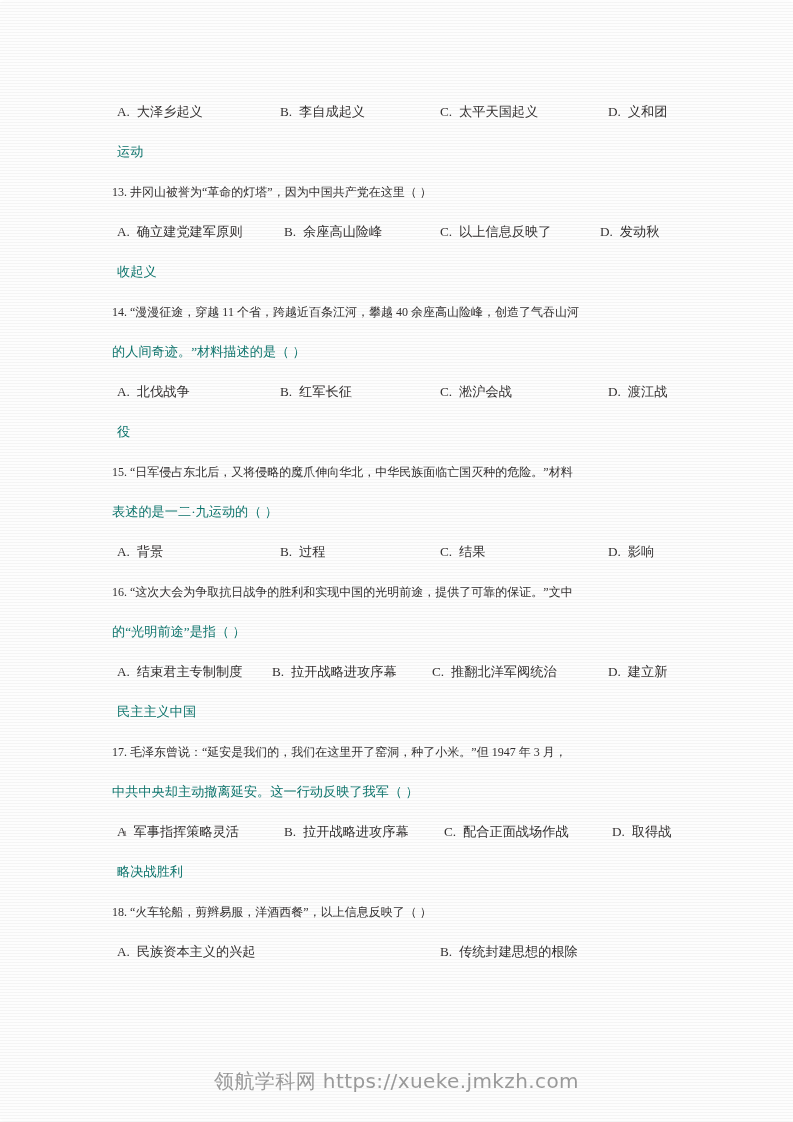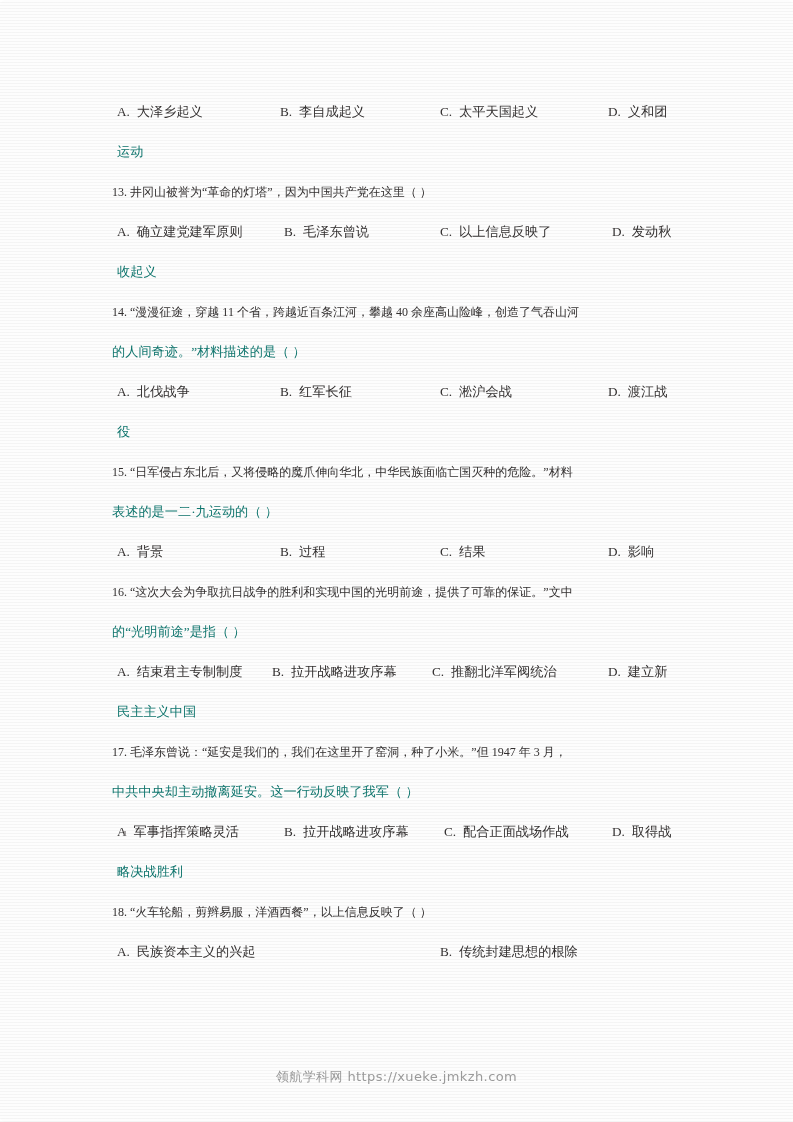--- a/index.html
+++ b/index.html
@@ -94,21 +94,21 @@
   }
 
   
   .watermark {
     position: absolute;
     left: 0;
     right: 0;
     top: 1068px;
     text-align: center;
     font-family: "DejaVu Sans", "Liberation Sans", sans-serif;
-    font-size: 13px;
+    font-size: 20px;
     color: #9b9b9b;
     letter-spacing: 0.4px;
     white-space: nowrap;
   }
 
   
   .grain {
     position: absolute;
     inset: 0;
     pointer-events: none;
@@ -130,23 +130,23 @@
         <span class="opt col-c"><span class="label">C.</span><span>太平天国起义</span></span>
         <span class="opt col-d"><span class="label">D.</span><span>义和团</span></span>
       </div>
       <div class="cont" style="padding-left:5px;">运动</div>
     </div>
 
     <div class="q-block">
       <div class="stem">13.  井冈山被誉为“革命的灯塔”，因为中国共产党在这里（      ）</div>
       <div class="opt-row">
         <span class="opt col-a"><span class="label">A.</span><span>确立建党建军原则</span></span>
-        <span class="opt" style="left:172px;"><span class="label">B.</span><span>毛泽东曾说</span></span>
+        <span class="opt" style="left:172px;"><span class="label">B.</span><span>余座高山险峰</span></span>
         <span class="opt" style="left:328px;"><span class="label">C.</span><span>以上信息反映了</span></span>
-        <span class="opt" style="left:500px;"><span class="label">D.</span><span>发动秋</span></span>
+        <span class="opt" style="left:488px;"><span class="label">D.</span><span>发动秋</span></span>
       </div>
       <div class="cont" style="padding-left:5px;">收起义</div>
     </div>
 
     <div class="q-block">
       <div class="stem">14.  “漫漫征途，穿越 11 个省，跨越近百条江河，攀越 40 余座高山险峰，创造了气吞山河</div>
       <div class="cont">的人间奇迹。”材料描述的是（      ）</div>
       <div class="opt-row">
         <span class="opt col-a"><span class="label">A.</span><span>北伐战争</span></span>
         <span class="opt col-b"><span class="label">B.</span><span>红军长征</span></span>

